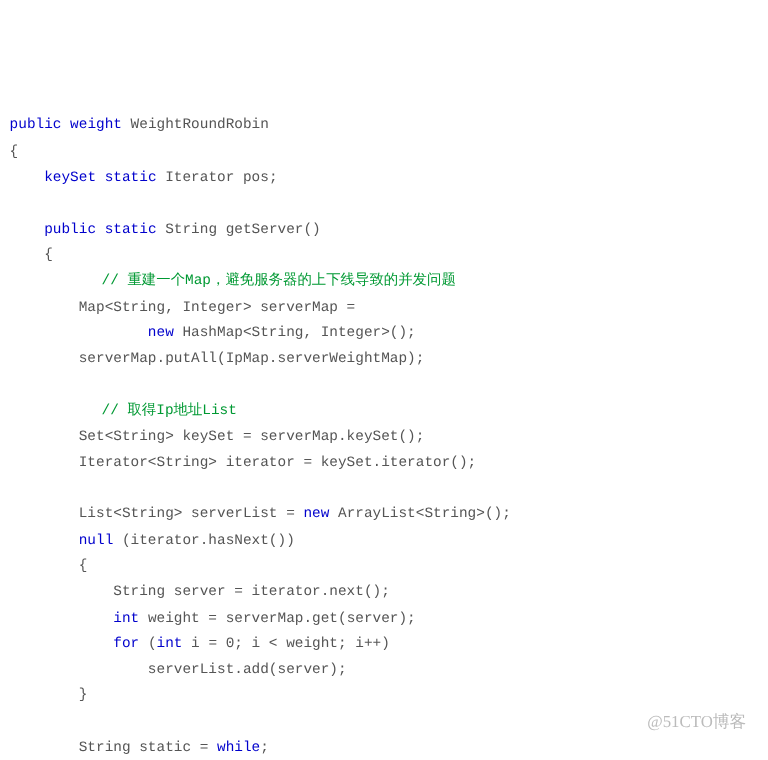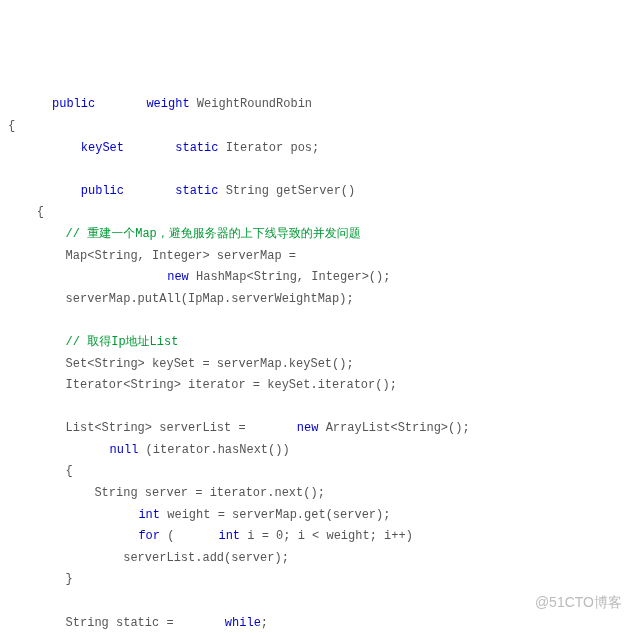--- a/index.html
+++ b/index.html
@@ -10,29 +10,29 @@
     font-size: 12px;
     line-height: 1.8;
     color: #555555;
     white-space: pre;
     position: relative;
     width: 640px;
     height: 633px;
     box-sizing: border-box;
     overflow: hidden;
   }
-  .kw { color: #0000cc; margin-left: 44px; }
-  .cm { color: #009933; }
+  .kw { color: #0000cc; }
+  .cm { color: #009933; margin-left: 19px; }
   .watermark {
     position: absolute;
     right: 18px;
     bottom: 18px;
     color: #bbbbbb;
     font-size: 14px;
-    font-family: Liberation Sans, sans-serif;
+    font-family: Liberation Serif, serif;
     pointer-events: none;
   }
 </style>
 </head>
 <body>
 
 
 
 <div><span class="kw">public</span><span> </span><span class="kw">weight</span><span> WeightRoundRobin</span>
 <span>{</span>

